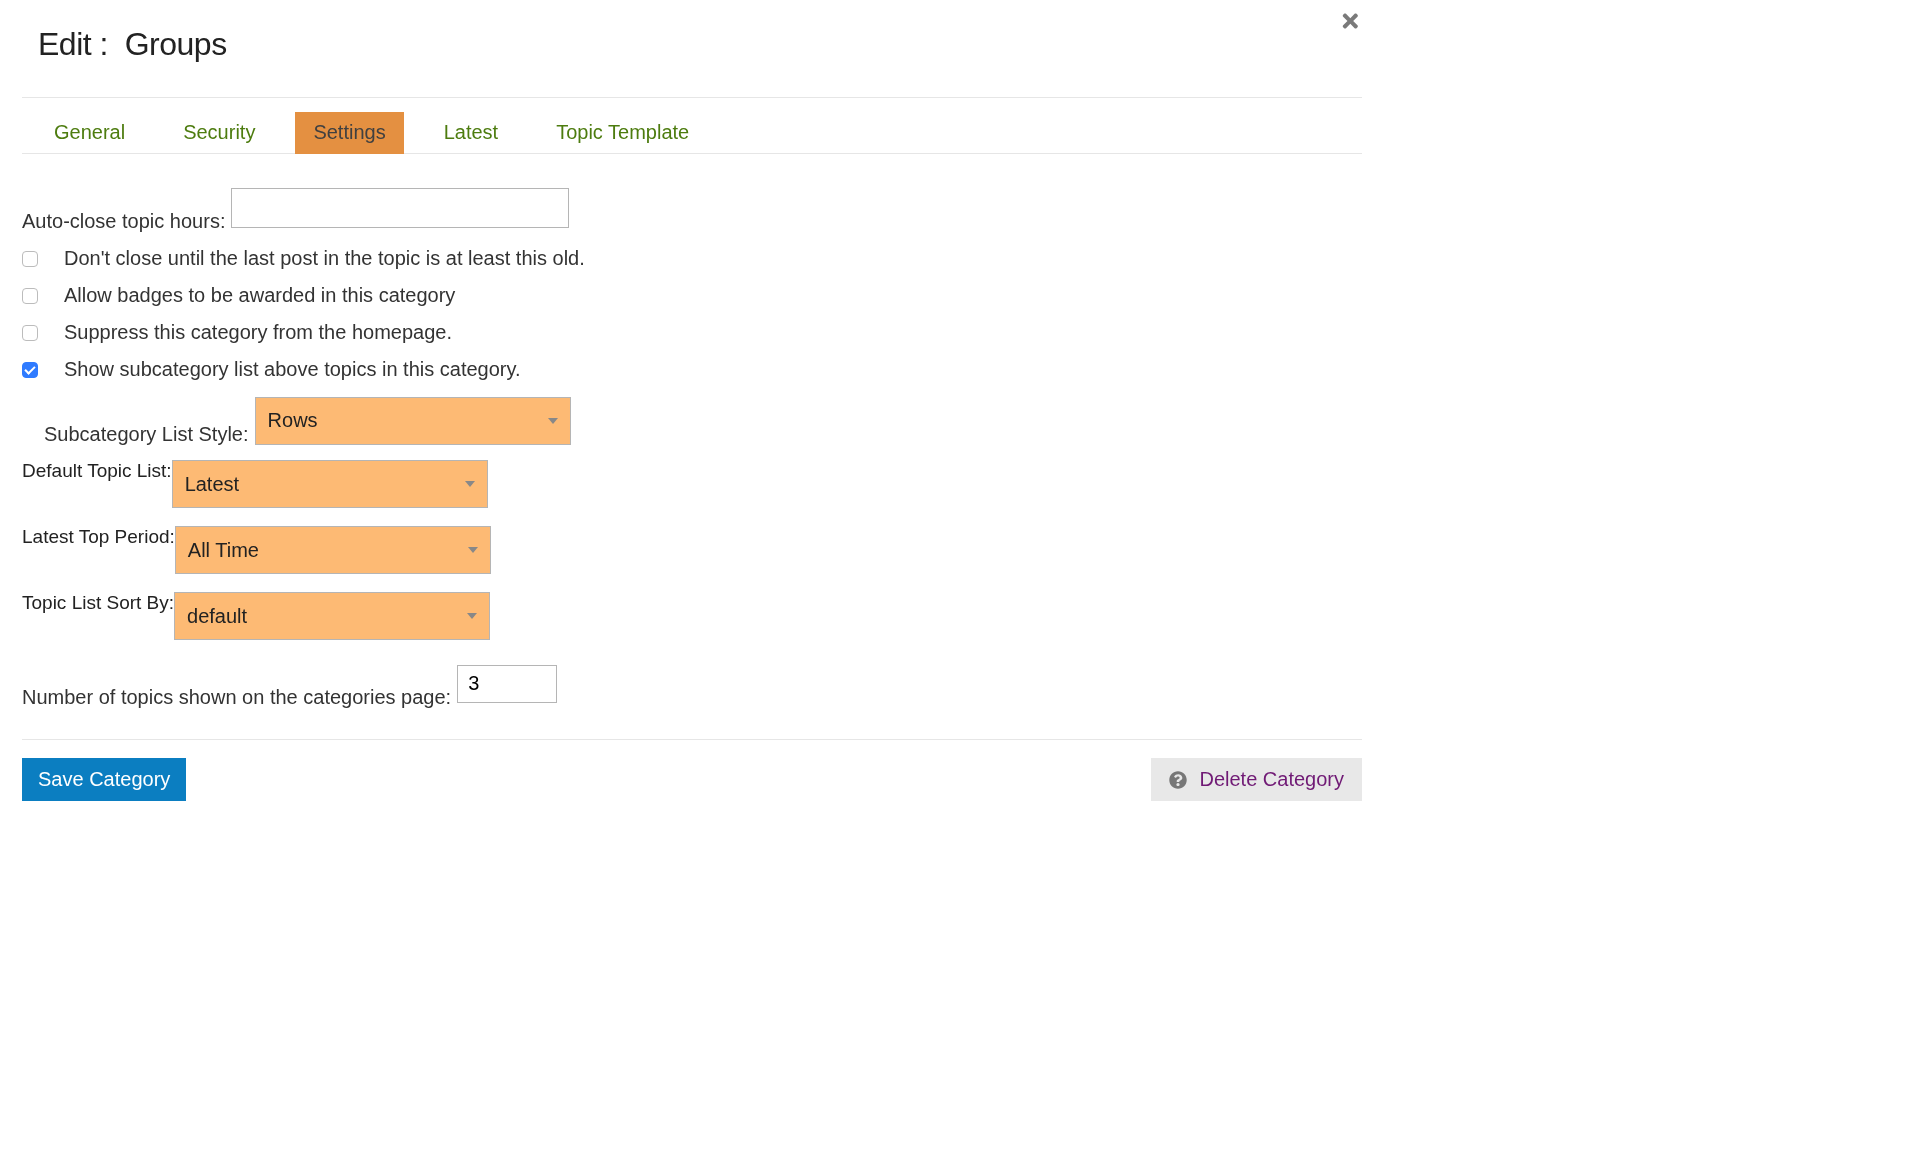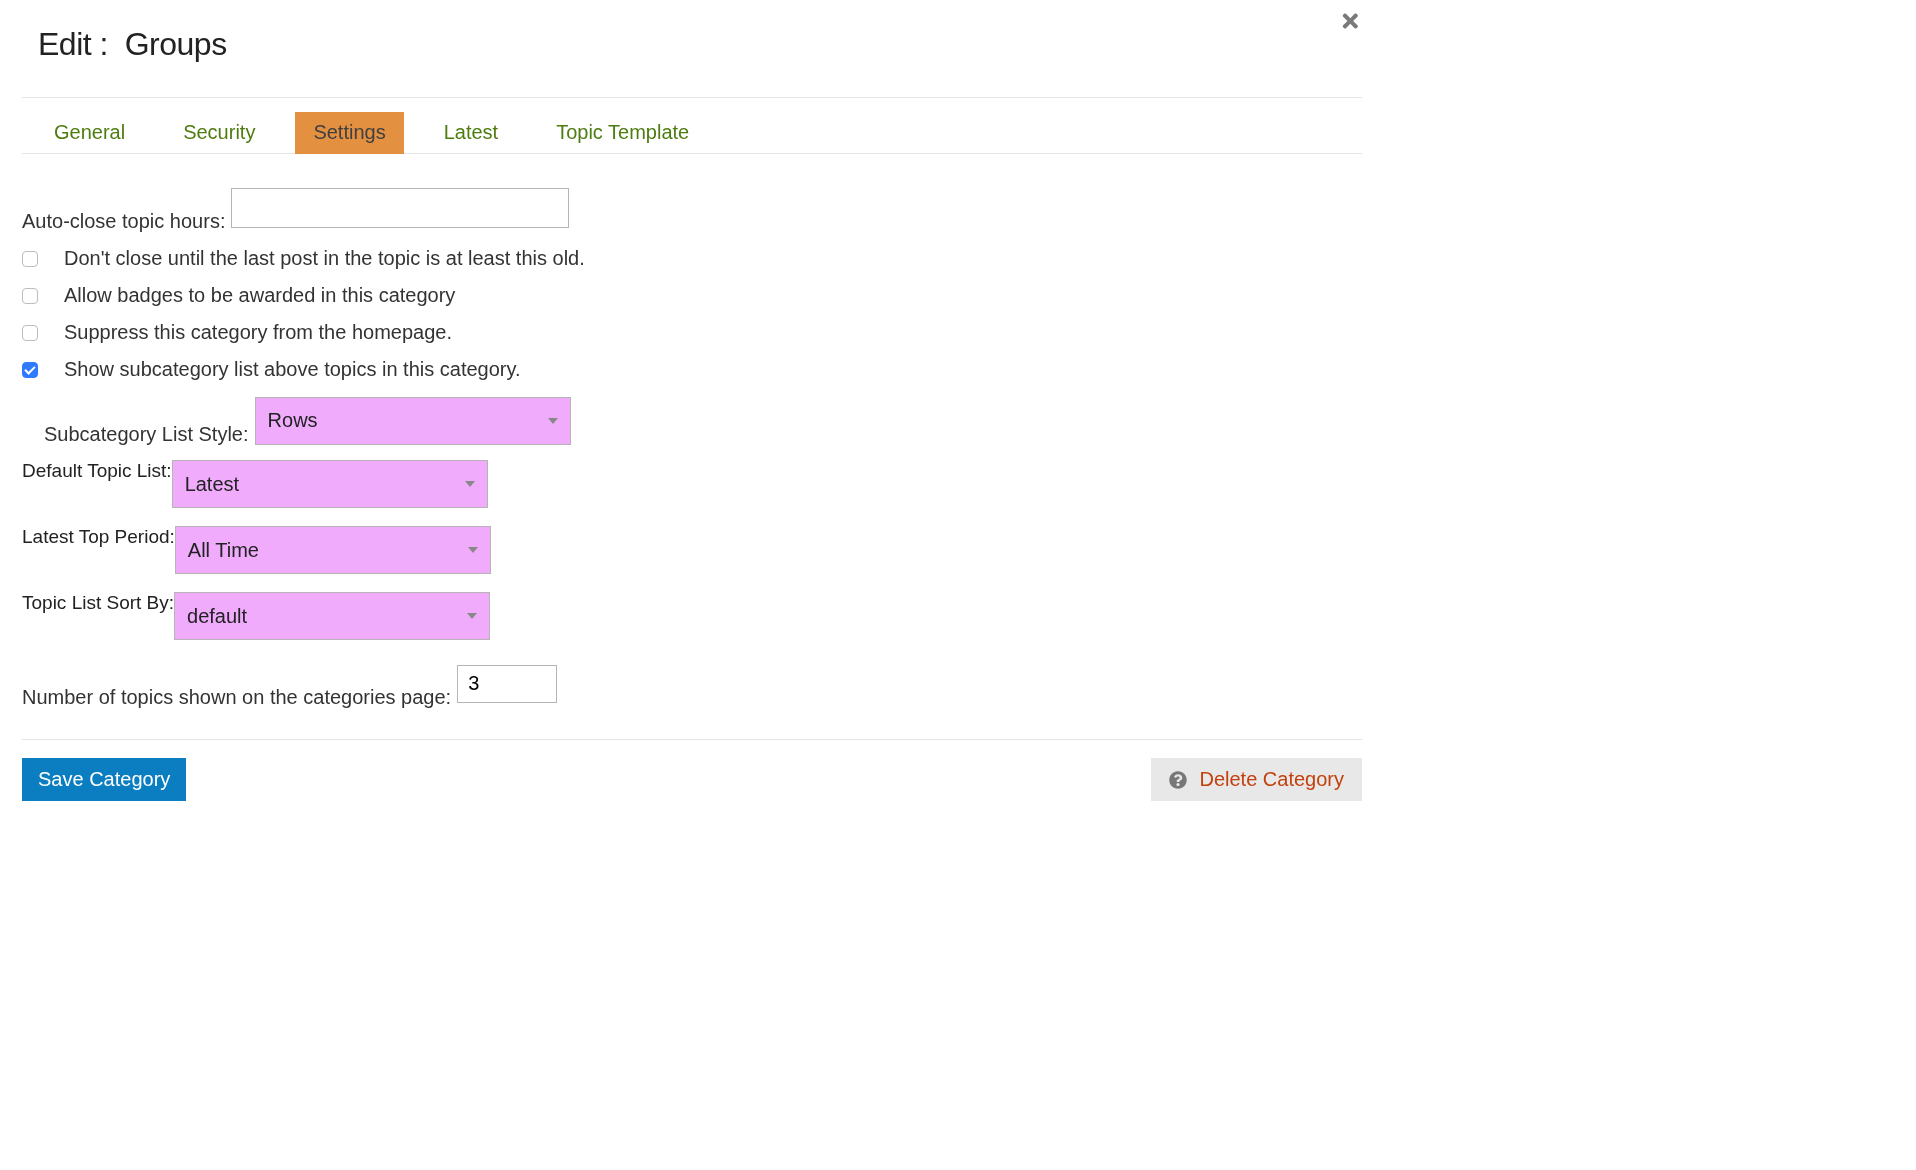--- a/index.html
+++ b/index.html
@@ -113,21 +113,21 @@
     border-width:0 2px 2px 0;
     transform:rotate(45deg);
   }
   .indent { margin-left: 22px; }
   .select-wrap {
     position:relative;
     display:inline-flex;
     align-items:center;
     height:48px;
     border:1px solid var(--border-input);
-    background:#f0abfc;
+    background:#fdba74;
     padding: 0 38px 0 12px;
     font-size:20px;
     cursor:pointer;
     min-width: 316px;
   }
   .select-wrap .caret {
     position:absolute;
     right:12px; top:50%;
     transform: translateY(-50%);
     width:0;height:0;
@@ -158,21 +158,21 @@
   .btn-primary {
     background: var(--accent-blue);
     color:#fff;
     border:none;
     padding: 10px 16px;
     font-size:20px;
     cursor:pointer;
   }
   .btn-grey {
     background: var(--grey-bg);
-    color:#c2410c;
+    color:#701a75;
     border:none;
     padding:10px 18px;
     font-size:20px;
     cursor:pointer;
     display:flex;
     align-items:center;
     gap:12px;
   }
   .btn-grey svg { width:18px; height:18px; fill:#777; }
 </style>

